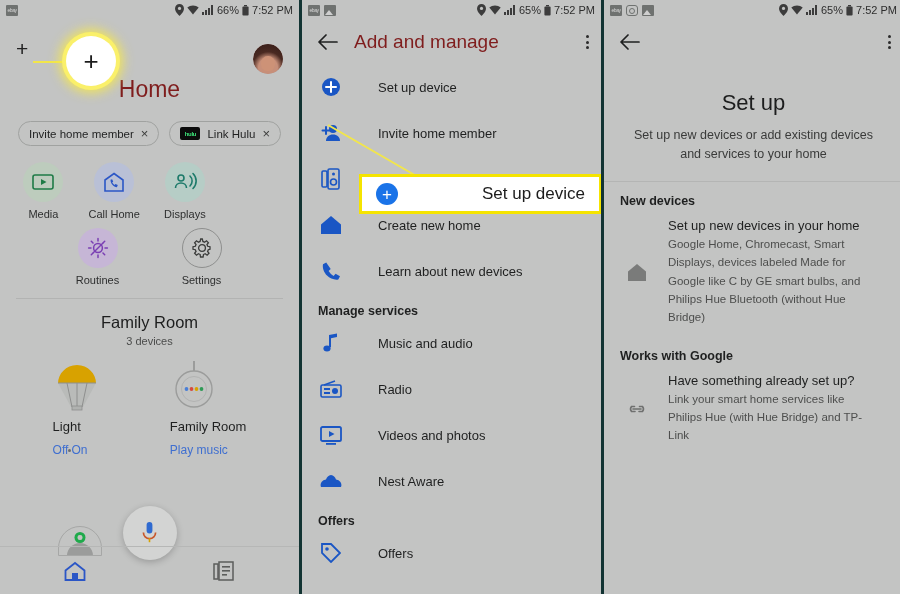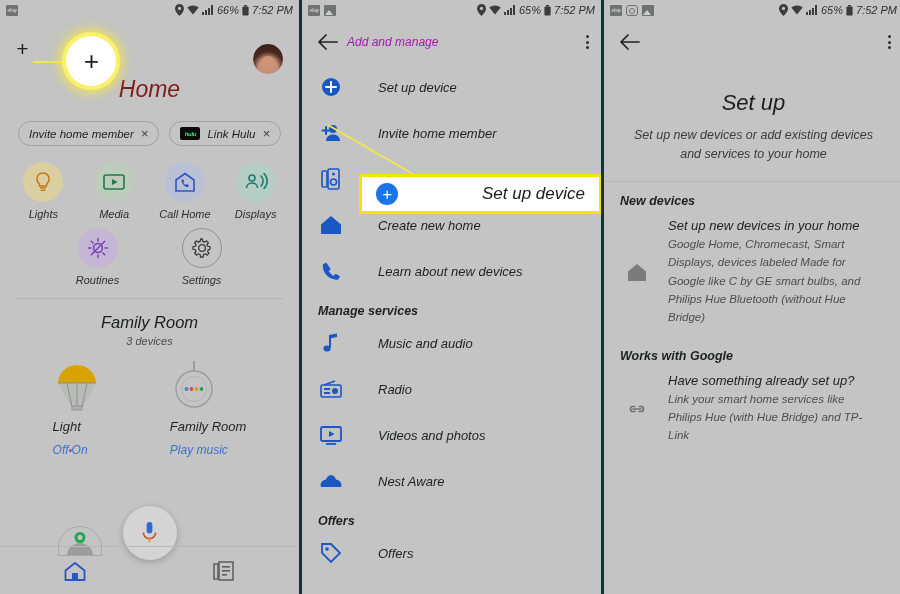--- a/index.html
+++ b/index.html
@@ -2,21 +2,21 @@
 <html><head>
 <meta charset="utf-8">
 <style>
   * { box-sizing: border-box; margin: 0; padding: 0; }
   html, body {
     width: 900px; height: 594px;
     font-family: "Liberation Sans", sans-serif;
     background: #0e2b2b;
     overflow: hidden;
   }
-  .stage { position: relative; width: 884px; height: 594px; display: flex; font-style: italic; }
+  .stage { position: relative; width: 884px; height: 594px; display: flex; }
   .panel {
     position: relative;
     width: 299px; height: 594px;
     background: #c3c4c3;
     overflow: hidden;
     flex: 0 0 auto;
   }
   .divider { width: 3px; height: 594px; background: #123433; flex: 0 0 auto; }
 
   
@@ -41,21 +41,21 @@
   .notif-ico.pic::after {
     content: ""; position: absolute; left: 1px; bottom: 1px;
     border-left: 4px solid transparent; border-right: 4px solid transparent;
     border-bottom: 5px solid #cfcfcf;
   }
   .sb-txt { font-size: 11px; color: #2e2e2e; font-weight: 500; }
   svg.sbi { display: block; }
 
   
   .appbar { height: 44px; display: flex; align-items: center; padding: 0 12px; }
-  .appbar .title { font-size: 12px; color: #a21caf; margin-left: 5px; }
+  .appbar .title { font-size: 19px; color: #7f1d1d; margin-left: 12px; }
   .icon-btn {
     width: 28px; height: 28px; display: flex; align-items: center;
     justify-content: center; cursor: pointer; flex: 0 0 auto;
   }
   .dots { margin-left: auto; display: flex; flex-direction: column; gap: 2.5px; }
   .dots i { width: 3px; height: 3px; background: #2b2b2b; border-radius: 50%; display: block; }
 
   
   .p1-top { height: 56px; position: relative; }
   .p1-plus-small {
@@ -247,30 +247,20 @@
       </div>
       <div class="chip">
         <span class="hulu-logo">hulu</span>
         <span>Link Hulu</span>
         <span class="x">×</span>
       </div>
     </div>
 
     <div class="quick-grid">
       <div class="q-item">
-        <div class="q-circle" style="background:#d9cfa0">
-          <svg width="20" height="22" viewBox="0 0 20 22">
-              <path d="M10 2a6 6 0 0 0-3.6 10.8V15h7.2v-2.2A6 6 0 0 0 10 2z" fill="none" stroke="#c07a19" stroke-width="1.5"></path>
-              <rect x="7" y="16.2" width="6" height="1.4" fill="#c07a19"></rect>
-              <rect x="7.6" y="18.6" width="4.8" height="1.4" fill="#c07a19"></rect>
-            </svg>
-        </div>
-        <div class="q-label">Lights</div>
-      </div>
-      <div class="q-item">
         <div class="q-circle" style="background:#bdccbd">
           <svg width="22" height="18" viewBox="0 0 22 18">
               <rect x="1" y="2" width="20" height="14" rx="2" fill="none" stroke="#1e7b46" stroke-width="1.6"></rect>
               <path d="M9 6l5.5 3L9 12z" fill="#1e7b46"></path>
             </svg>
         </div>
         <div class="q-label">Media</div>
       </div>
       <div class="q-item">
         <div class="q-circle" style="background:#b9c0d6">

